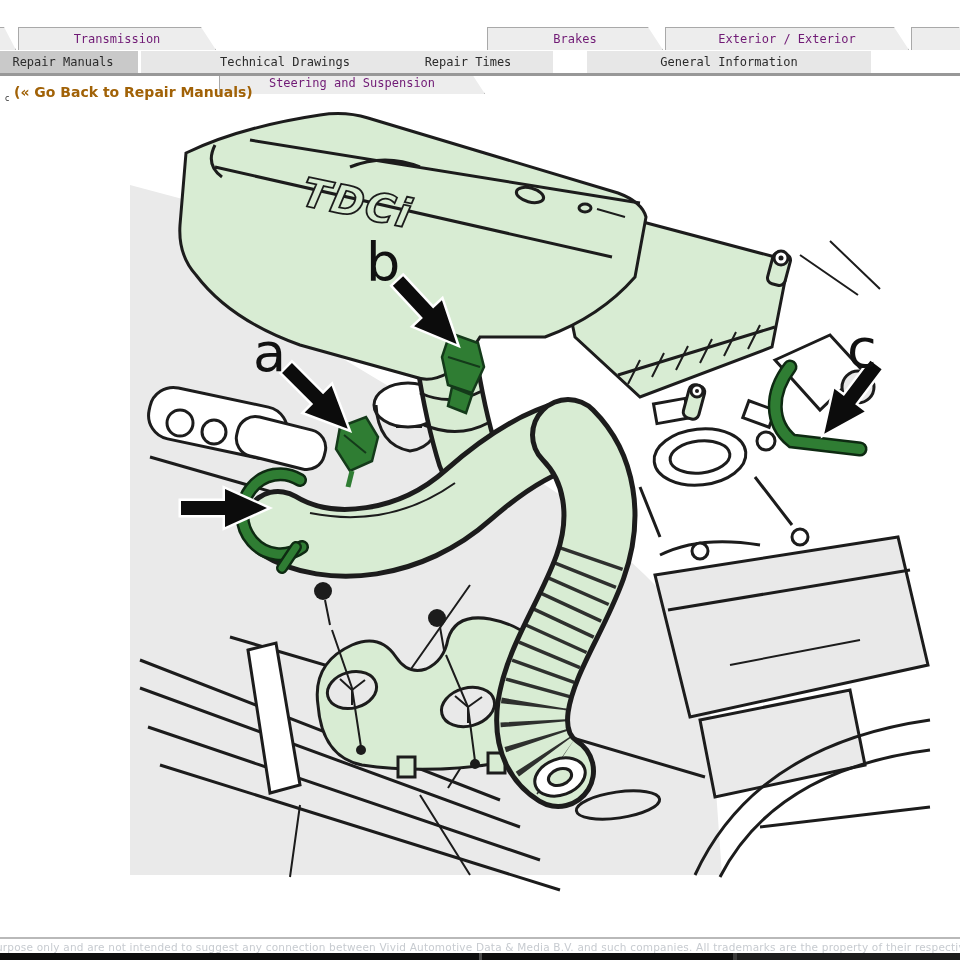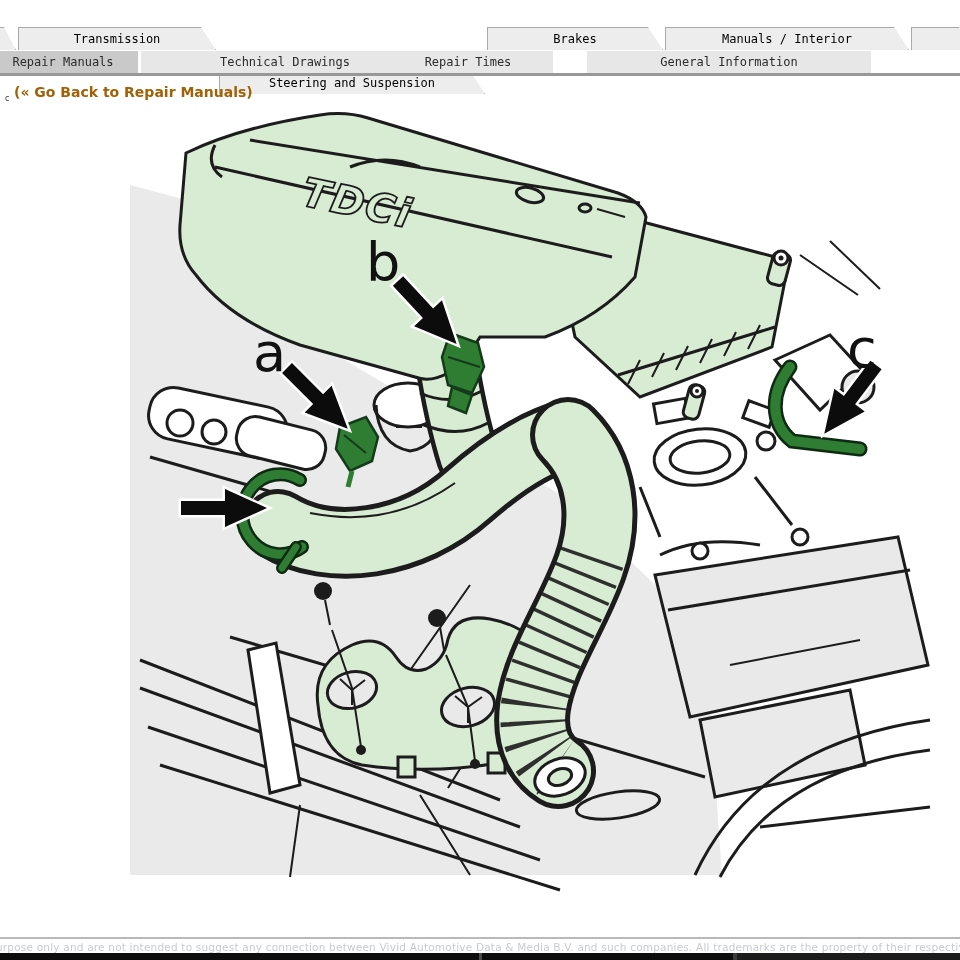--- a/index.html
+++ b/index.html
@@ -5,21 +5,21 @@
   html,body{margin:0;padding:0;}
   body{
     width:960px;height:960px;position:relative;background:#ffffff;
     font-family:"DejaVu Sans",sans-serif;overflow:hidden;
   }
   
   .tab1{
     position:absolute;top:27px;height:23px;background:#ededed;
     border:1px solid #a9a9a9;border-bottom:none;box-sizing:border-box;
     clip-path:polygon(0 0,calc(100% - 15px) 0,100% 100%,0 100%);
-    font-family:"DejaVu Sans Mono",monospace;font-size:12px;color:#000000;
+    font-family:"DejaVu Sans Mono",monospace;font-size:12px;color:#701a75;
     text-align:center;line-height:22px;cursor:default;
   }
   .tab1.stub{clip-path:polygon(0 0,calc(100% - 12px) 0,100% 100%,0 100%);}
   .tab2{
     position:absolute;top:51px;height:22px;background:#e7e7e7;
     font-family:"DejaVu Sans Mono",monospace;font-size:12px;color:#2b2b2b;
     text-align:center;line-height:22px;box-sizing:border-box;cursor:default;
   }
   .tab2.selected{background:#c9c9c9;}
   .tabbar-divider{position:absolute;top:73px;left:0;width:960px;height:3px;background:#989898;}
@@ -53,21 +53,21 @@
   .bottom-bar .seg3{position:absolute;left:737px;top:0;width:223px;height:7px;background:#1c1c1c;}
 </style>
 </head>
 <body>
 
 <div>
   <div class="tab1 stub" style="left:-16px;width:32px;"></div>
   <div class="tab1" style="left:18px;width:198px;">Transmission</div>
   <div class="tab1" style="left:219px;width:266px;margin-top:44px;">Steering and Suspension</div>
   <div class="tab1" style="left:487px;width:176px;">Brakes</div>
-  <div class="tab1" style="left:665px;width:244px;">Manuals / Interior</div>
+  <div class="tab1" style="left:665px;width:244px;">Exterior / Exterior</div>
   <div class="tab1 stub" style="left:911px;width:60px;"></div>
 </div>
 
 <div>
   <div class="tab2 selected" style="left:-12px;width:150px;">Repair Manuals</div>
   <div class="tab2" style="left:141px;width:288px;">Technical Drawings</div>
   <div class="tab2" style="left:383px;width:170px;">Repair Times</div>
   <div class="tab2" style="left:587px;width:284px;">General Information</div>
 </div>
 <div class="tabbar-divider"></div>

